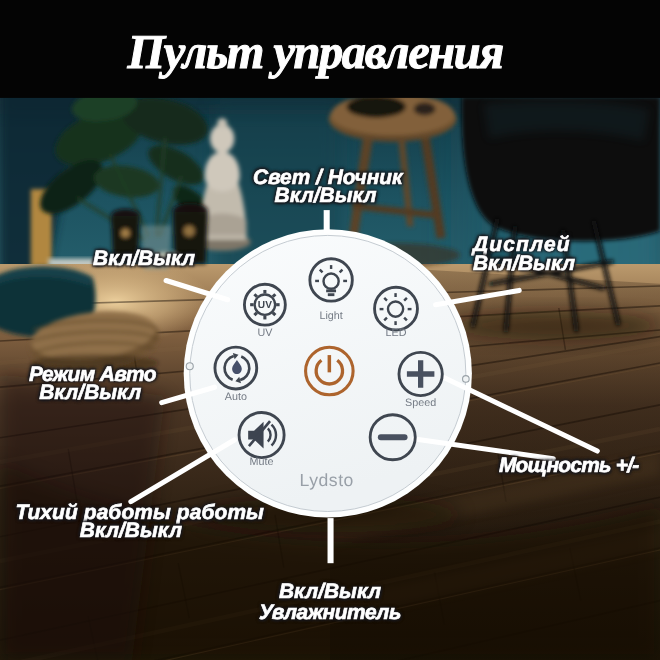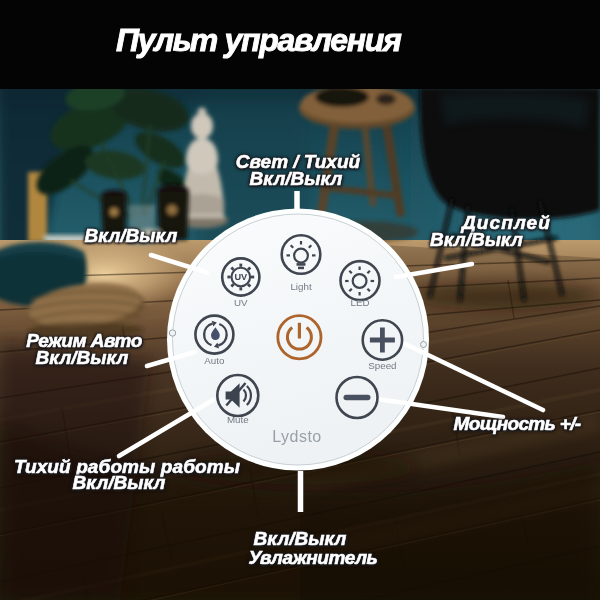--- a/index.html
+++ b/index.html
@@ -321,39 +321,39 @@
 <text x="214.4" y="363.5">Auto</text>
 <text x="382.4" y="369">Speed</text>
 <text x="237.8" y="423">Mute</text>
 </g>
 
 <text x="297" y="442" fill="#99a0a8" font-size="16" text-anchor="middle" letter-spacing="0.5" font-family="Liberation Sans,sans-serif">Lydsto</text>
 </svg>
 
 <div class="band"></div>
 
-<div class="title" style="left:116px;top:21.5px;font-size:32px;letter-spacing:-1.3px;">Пульт управления</div>
-
-<div class="lbl" style="left:198px;top:152px;width:200px;">Свет / Тихий</div>
+<div class="title" style="left:116px;top:21.5px;font-size:44px;letter-spacing:-1.3px;font-family:Liberation Serif, serif;">Пульт управления</div>
+
+<div class="lbl" style="left:198px;top:152px;width:200px;">Свет / Ночник</div>
 
 <div class="lbl" style="left:196px;top:169px;width:200px;">Вкл/Выкл</div>
 
 
 <div class="lbl" style="left:31px;top:225.8px;width:200px;">Вкл/Выкл</div>
 
-<div class="lbl" style="left:430px;top:212.6px;text-align:center;letter-spacing:1.1px;margin-left:32px;">Дисплей</div>
+<div class="lbl" style="left:430px;top:212.6px;text-align:center;letter-spacing:1.1px;">Дисплей</div>
 
 <div class="lbl" style="left:430px;top:229.6px;text-align:left;">Вкл/Выкл</div>
 
 <div class="lbl" style="left:-16px;top:330.6px;width:200px;letter-spacing:-0.54px;">Режим Авто</div>
 
 <div class="lbl" style="left:-18px;top:347.6px;width:200px;">Вкл/Выкл</div>
 
 <div class="lbl" style="left:417px;top:414.1px;width:200px;letter-spacing:-0.68px;">Мощность +/-</div>
 
 <div class="lbl" style="left:14px;top:456.6px;width:200px;letter-spacing:0.1px;">Тихий работы работы</div>
 
 <div class="lbl" style="left:19px;top:473.1px;width:200px;">Вкл/Выкл</div>
 
 <div class="lbl" style="left:200px;top:529.1px;width:200px;">Вкл/Выкл</div>
 
-<div class="lbl" style="left:213px;top:547.7px;width:200px;letter-spacing:-0.41px;">Увлажнитель</div>
+<div class="lbl" style="left:200px;top:547.7px;width:200px;letter-spacing:-0.41px;">Увлажнитель</div>
 </div>
 
 </body></html>

